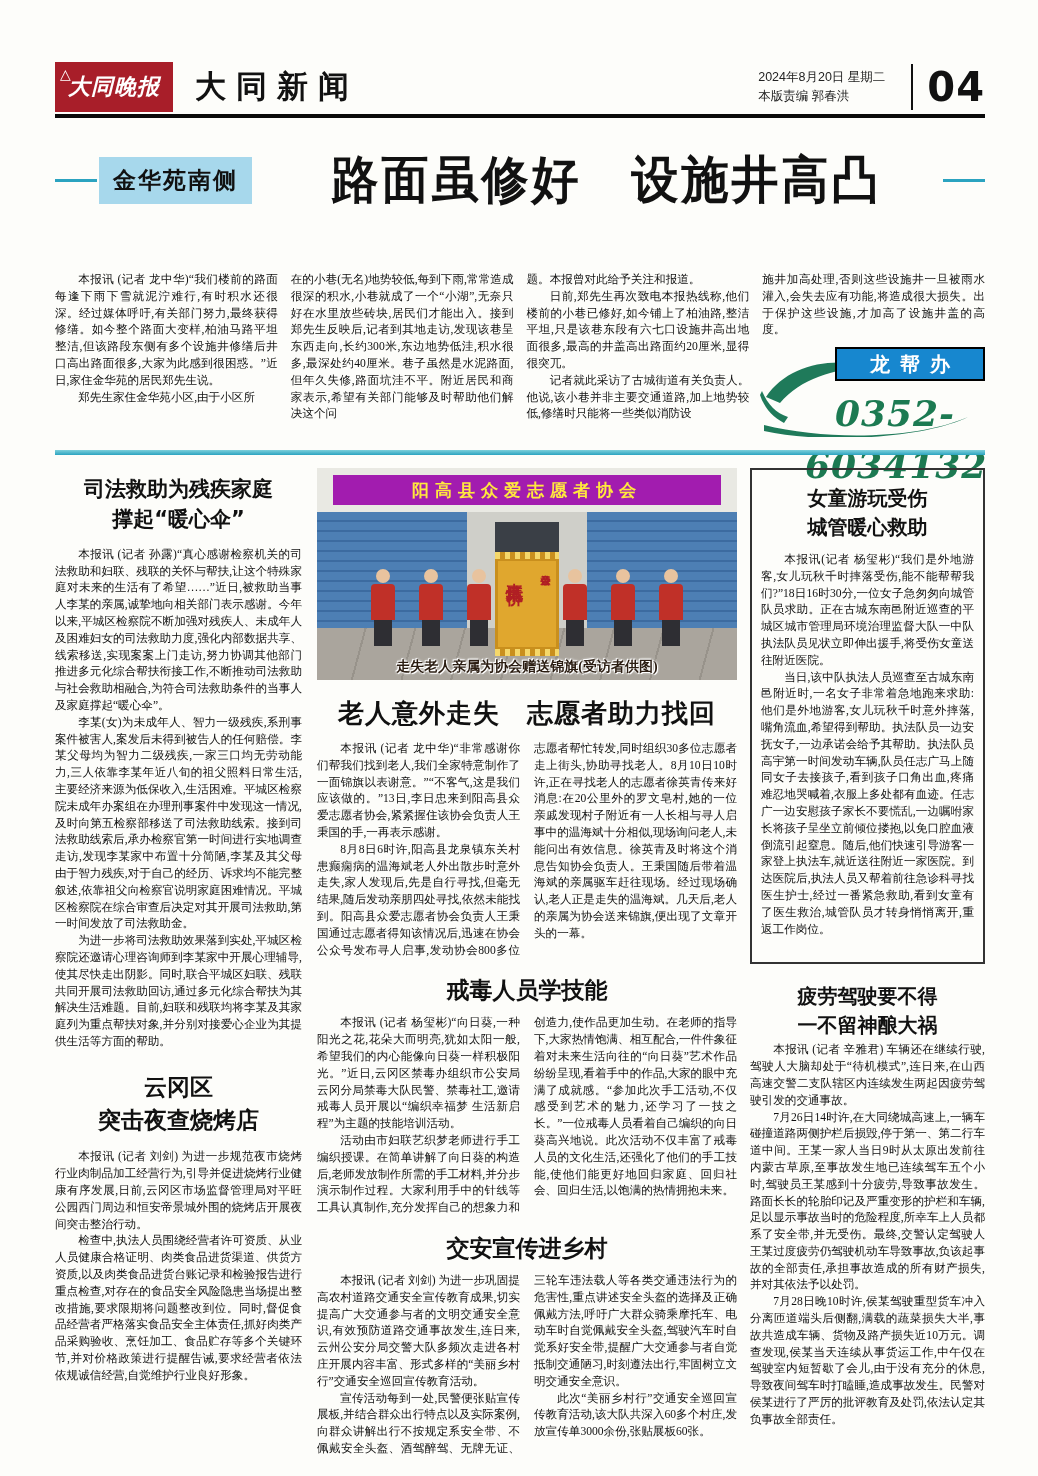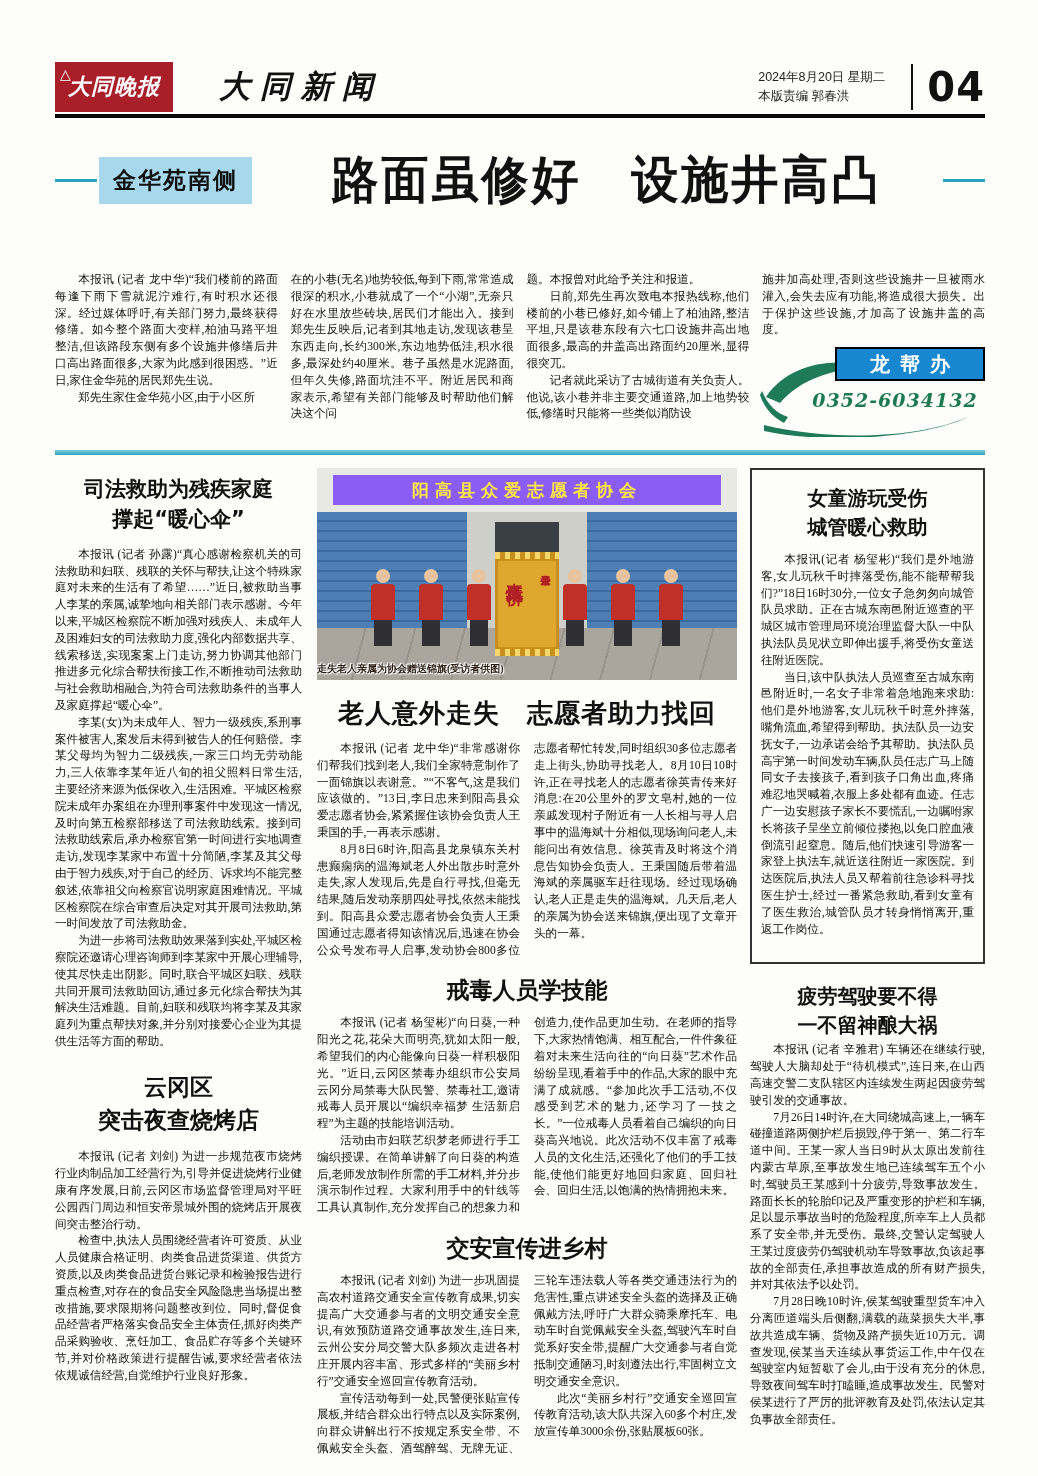--- a/index.html
+++ b/index.html
@@ -11,22 +11,22 @@
   }
   
   .header { position:absolute; top:60px; left:55px; width:930px; height:54px;
     display:flex; align-items:center; }
   .brand-box { width:118px; height:50px; background:#a81e29; color:#fff;
     display:flex; align-items:center; justify-content:center;
     font-family:"DejaVu Serif",serif; font-style:italic; font-weight:bold;
     font-size:22px; letter-spacing:1px; position:relative; }
   .brand-flame { position:absolute; left:5px; top:4px; font-size:14px; color:#fff;
     font-style:normal; }
-  .section-name { margin-left:46px; font-size:31px; font-weight:bold;
-    letter-spacing:10px; font-family:"Liberation Serif",serif;font-style:italic; }
+  .section-name { margin-left:22px; font-size:31px; font-weight:bold;
+    letter-spacing:10px; font-family:"Liberation Serif",serif; }
   .header-right { margin-left:auto; display:flex; align-items:center; }
   .date-block { text-align:left; font-size:12.5px; line-height:1.55;
     font-family:"Liberation Sans",sans-serif; color:#222; }
   .v-divider { width:2px; height:46px; background:#111; margin:0 14px 0 26px; }
   .page-no { font-size:40px; font-weight:900; font-family:"DejaVu Sans",sans-serif;
     letter-spacing:1px; }
   .header-rule { position:absolute; top:114px; left:55px; width:930px; height:4px;
     background:#0a0a0a; }
   
   .kicker-row { position:absolute; top:152px; left:55px; width:930px; height:56px;
@@ -47,21 +47,21 @@
   .cont p:first-child { text-indent:0; }
   
   .hotline { position:relative; margin-top:6px; height:92px; }
   .hotline-swoosh { position:absolute; left:-4px; top:0; }
   .hotline-name { position:absolute; right:0; top:2px; width:150px; height:34px;
     background:#1787cf; border:2px solid #000; color:#fff; display:flex;
     align-items:center; justify-content:center; font-family:"DejaVu Sans",sans-serif;
     font-weight:bold; font-size:20px; letter-spacing:10px; padding-left:10px; }
   .hotline-phone { position:absolute; right:0; top:42px; width:180px; text-align:center;
     font-family:"DejaVu Serif",serif; font-style:italic; font-weight:bold;
-    font-size:19px; color:#1c7a52; letter-spacing:1px; }
+    font-size:36px; color:#1c7a52; letter-spacing:1px; }
   .section-band { position:absolute; top:450px; left:55px; width:930px; height:5px;
     background:linear-gradient(#7ed0db,#2ba3c0); }
   
   .col-left  { position:absolute; top:470px; left:55px;  width:247px; }
   .col-mid   { position:absolute; top:468px; left:317px; width:420px; }
   .col-right { position:absolute; top:468px; left:750px; width:235px; }
   .art-title-2l { text-align:center; font-family:"DejaVu Sans",sans-serif;
     font-weight:900; line-height:1.45; }
   .judicial-title { font-size:21px; margin:4px 0 12px; }
   .yungang-title  { font-size:23px; margin:20px 0 12px; }
@@ -73,21 +73,21 @@
   .drug-title { font-size:23px; margin:16px 0 9px; }
   .traffic-title { font-size:23px; margin:16px 0 9px; }
   .child-box { border:2px solid #333; padding:10px 9px 24px; }
   .child-title { font-size:20px; margin:4px 0 10px; }
   .fatigue-title { font-size:20px; margin:18px 0 2px; }
   
   .photo { position:relative; width:420px; height:212px; overflow:hidden;
     background:#d8d8d2; }
   .photo-walltop { position:absolute; top:0; left:0; right:0; height:46px; background:#e9e9e3; }
   .photo-banner { position:absolute; top:7px; left:16px; right:16px; height:30px;
-    background:#8b5cf6; color:#ffe93d; display:flex; align-items:center; justify-content:center;
+    background:#a21caf; color:#ffe93d; display:flex; align-items:center; justify-content:center;
     font-family:"DejaVu Sans",sans-serif; font-weight:bold; font-size:17px; letter-spacing:6px; }
   .shutter { position:absolute; top:44px; height:118px; width:150px; background:
     repeating-linear-gradient(#4d7fb4 0 8px,#3c6ba0 8px 10px); }
   .shutter.l { left:0; } .shutter.r { right:0; }
   .photo-door { position:absolute; top:44px; left:150px; width:120px; height:118px;
     background:#cfcfc9; }
   .photo-door::after { content:""; position:absolute; left:28px; top:10px; width:64px;
     height:108px; background:#3a3f46; }
   .photo-ground { position:absolute; bottom:0; left:0; right:0; height:52px;
     background:repeating-linear-gradient(105deg,#aaa59d 0 46px,#98938b 46px 48px); }
@@ -100,22 +100,22 @@
   .pennant { position:absolute; left:178px; bottom:30px; width:64px; height:92px;
     background:#e0a72e; border:3px solid #c98f1d; z-index:5; }
   .pennant .fringe { position:absolute; left:-3px; right:-3px; height:7px;
     background:repeating-linear-gradient(90deg,#f5d76a 0 5px,#c98f1d 5px 10px); }
   .pennant .fr-t { top:-9px; } .pennant .fr-b { bottom:-9px; }
   .pennant-large { position:absolute; left:6px; top:8px; writing-mode:vertical-rl;
     color:#b01f24; font-family:"DejaVu Sans",sans-serif; font-weight:900; font-size:17px;
     letter-spacing:2px; }
   .pennant-small { position:absolute; right:4px; top:6px; writing-mode:vertical-rl;
     color:#b01f24; font-family:"DejaVu Sans",sans-serif; font-weight:bold; font-size:10px; }
-  .photo-caption { position:absolute; bottom:4px; left:0; right:0; text-align:left;
-    font-size:10px; font-weight:bold; color:#2b1d12;
+  .photo-caption { position:absolute; bottom:4px; left:0; right:0; text-align:center;
+    font-size:14px; font-weight:bold; color:#2b1d12;
     text-shadow:0 0 3px #fff,0 0 3px #fff,1px 1px 0 #fff,-1px -1px 0 #fff; }
 </style>
 </head>
 <body>
 
 <div class="page">
 
   <div class="header">
     <div class="brand-box">
       <span class="brand-flame">△</span>

